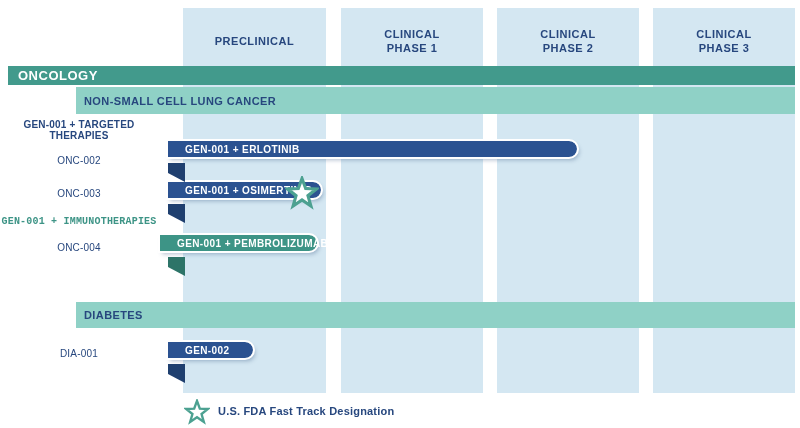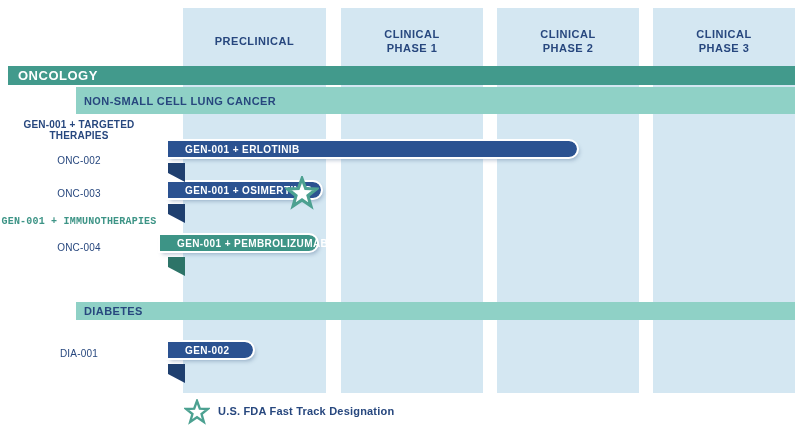--- a/index.html
+++ b/index.html
@@ -14,21 +14,21 @@
     display:flex; align-items:center; justify-content:center;
     text-align:center; white-space:pre-line;
     color:#27477E; font-size:11px; font-weight:bold; letter-spacing:0.5px; line-height:14px;
   }
   
   .band { position:absolute; box-sizing:border-box; display:flex; align-items:center; }
   .band-oncology   { left:8px;  top:66px;  width:787px; height:19px; background:#429A8C; }
   .band-autoimmune { left:8px;  top:285px; width:787px; height:16px; background:#2E3944; }
   .band-main-label { color:#ffffff; font-size:13px; font-weight:bold; letter-spacing:0.5px; padding-left:10px; }
   .band-nsclc    { left:76px; top:87px;  width:719px; height:27px; background:#8FD1C6; }
-  .band-diabetes { left:76px; top:302px; width:719px; height:18px; background:#8FD1C6; }
+  .band-diabetes { left:76px; top:302px; width:719px; height:26px; background:#8FD1C6; }
   .band-sub-label { color:#27477E; font-size:11px; font-weight:bold; letter-spacing:0.4px; padding-left:8px; }
   
   .group-label {
     position:absolute; left:0; width:158px; text-align:center;
     font-size:10px; font-weight:bold; letter-spacing:0.2px;
   }
   .group-label.navy { color:#27477E; }
   .group-label.teal { color:#3D9486;font-family:Liberation Mono, monospace; }
   .program-label {
     position:absolute; left:0; width:158px; text-align:center;

